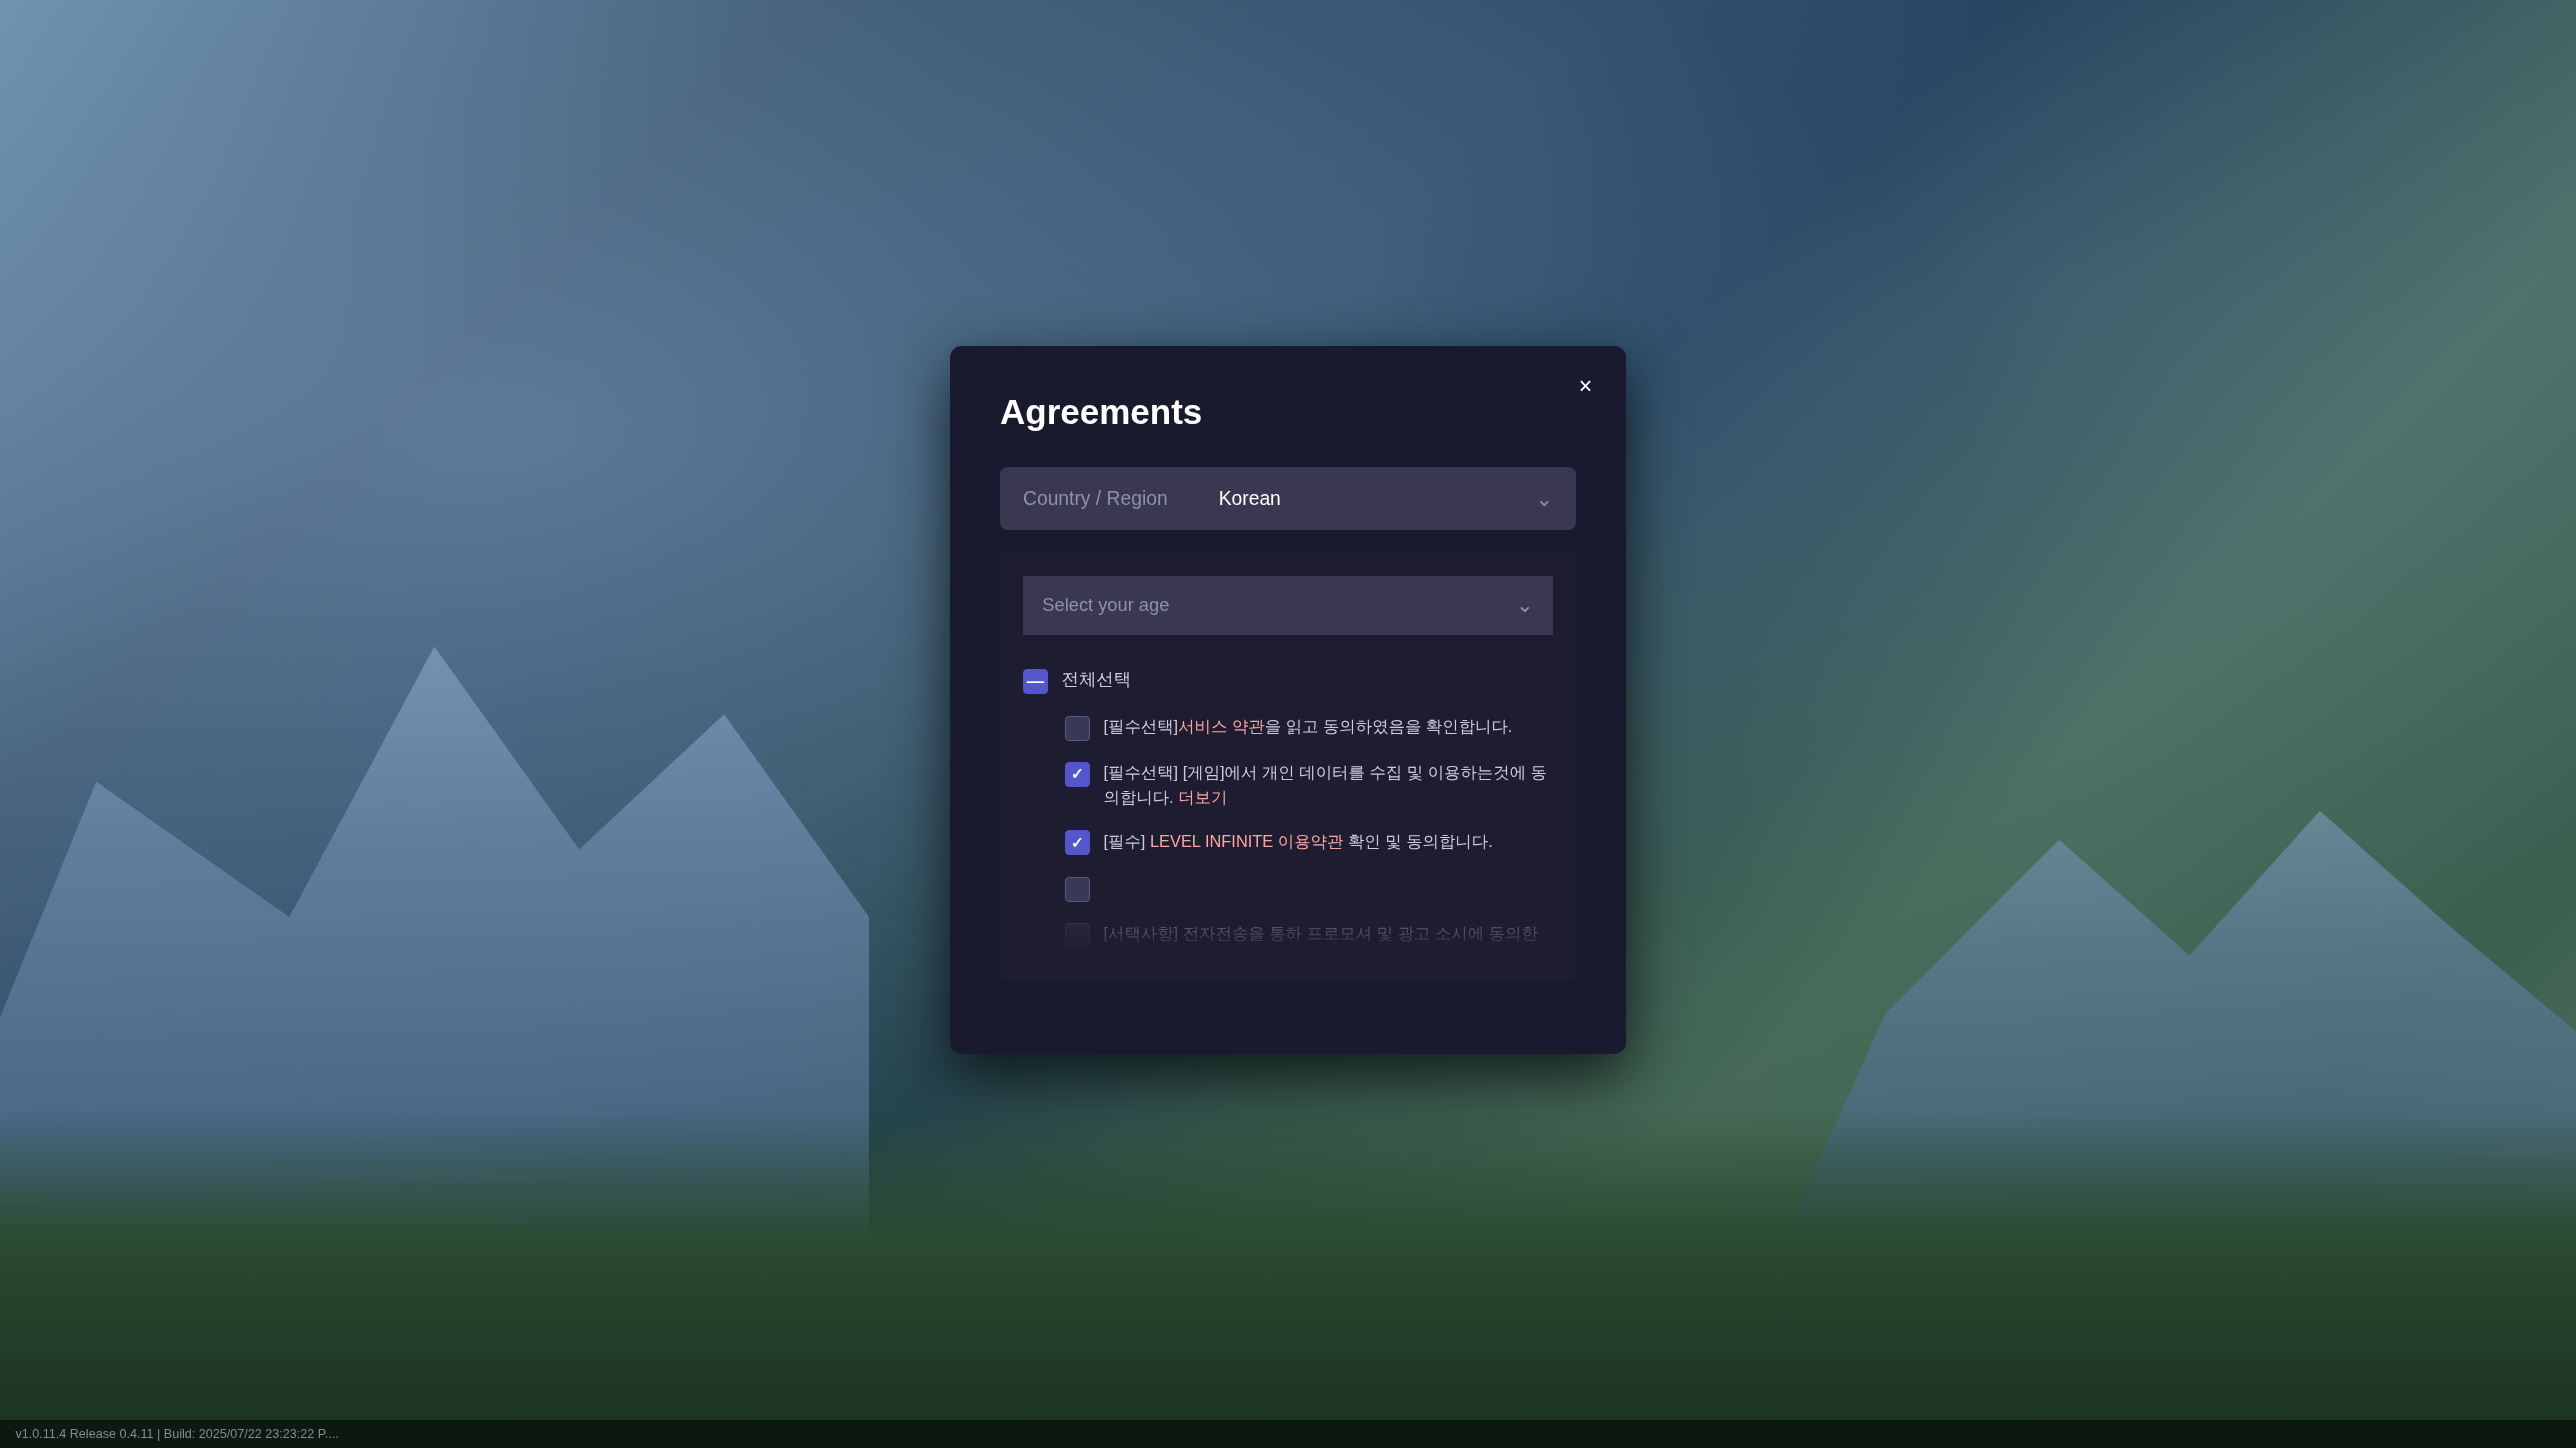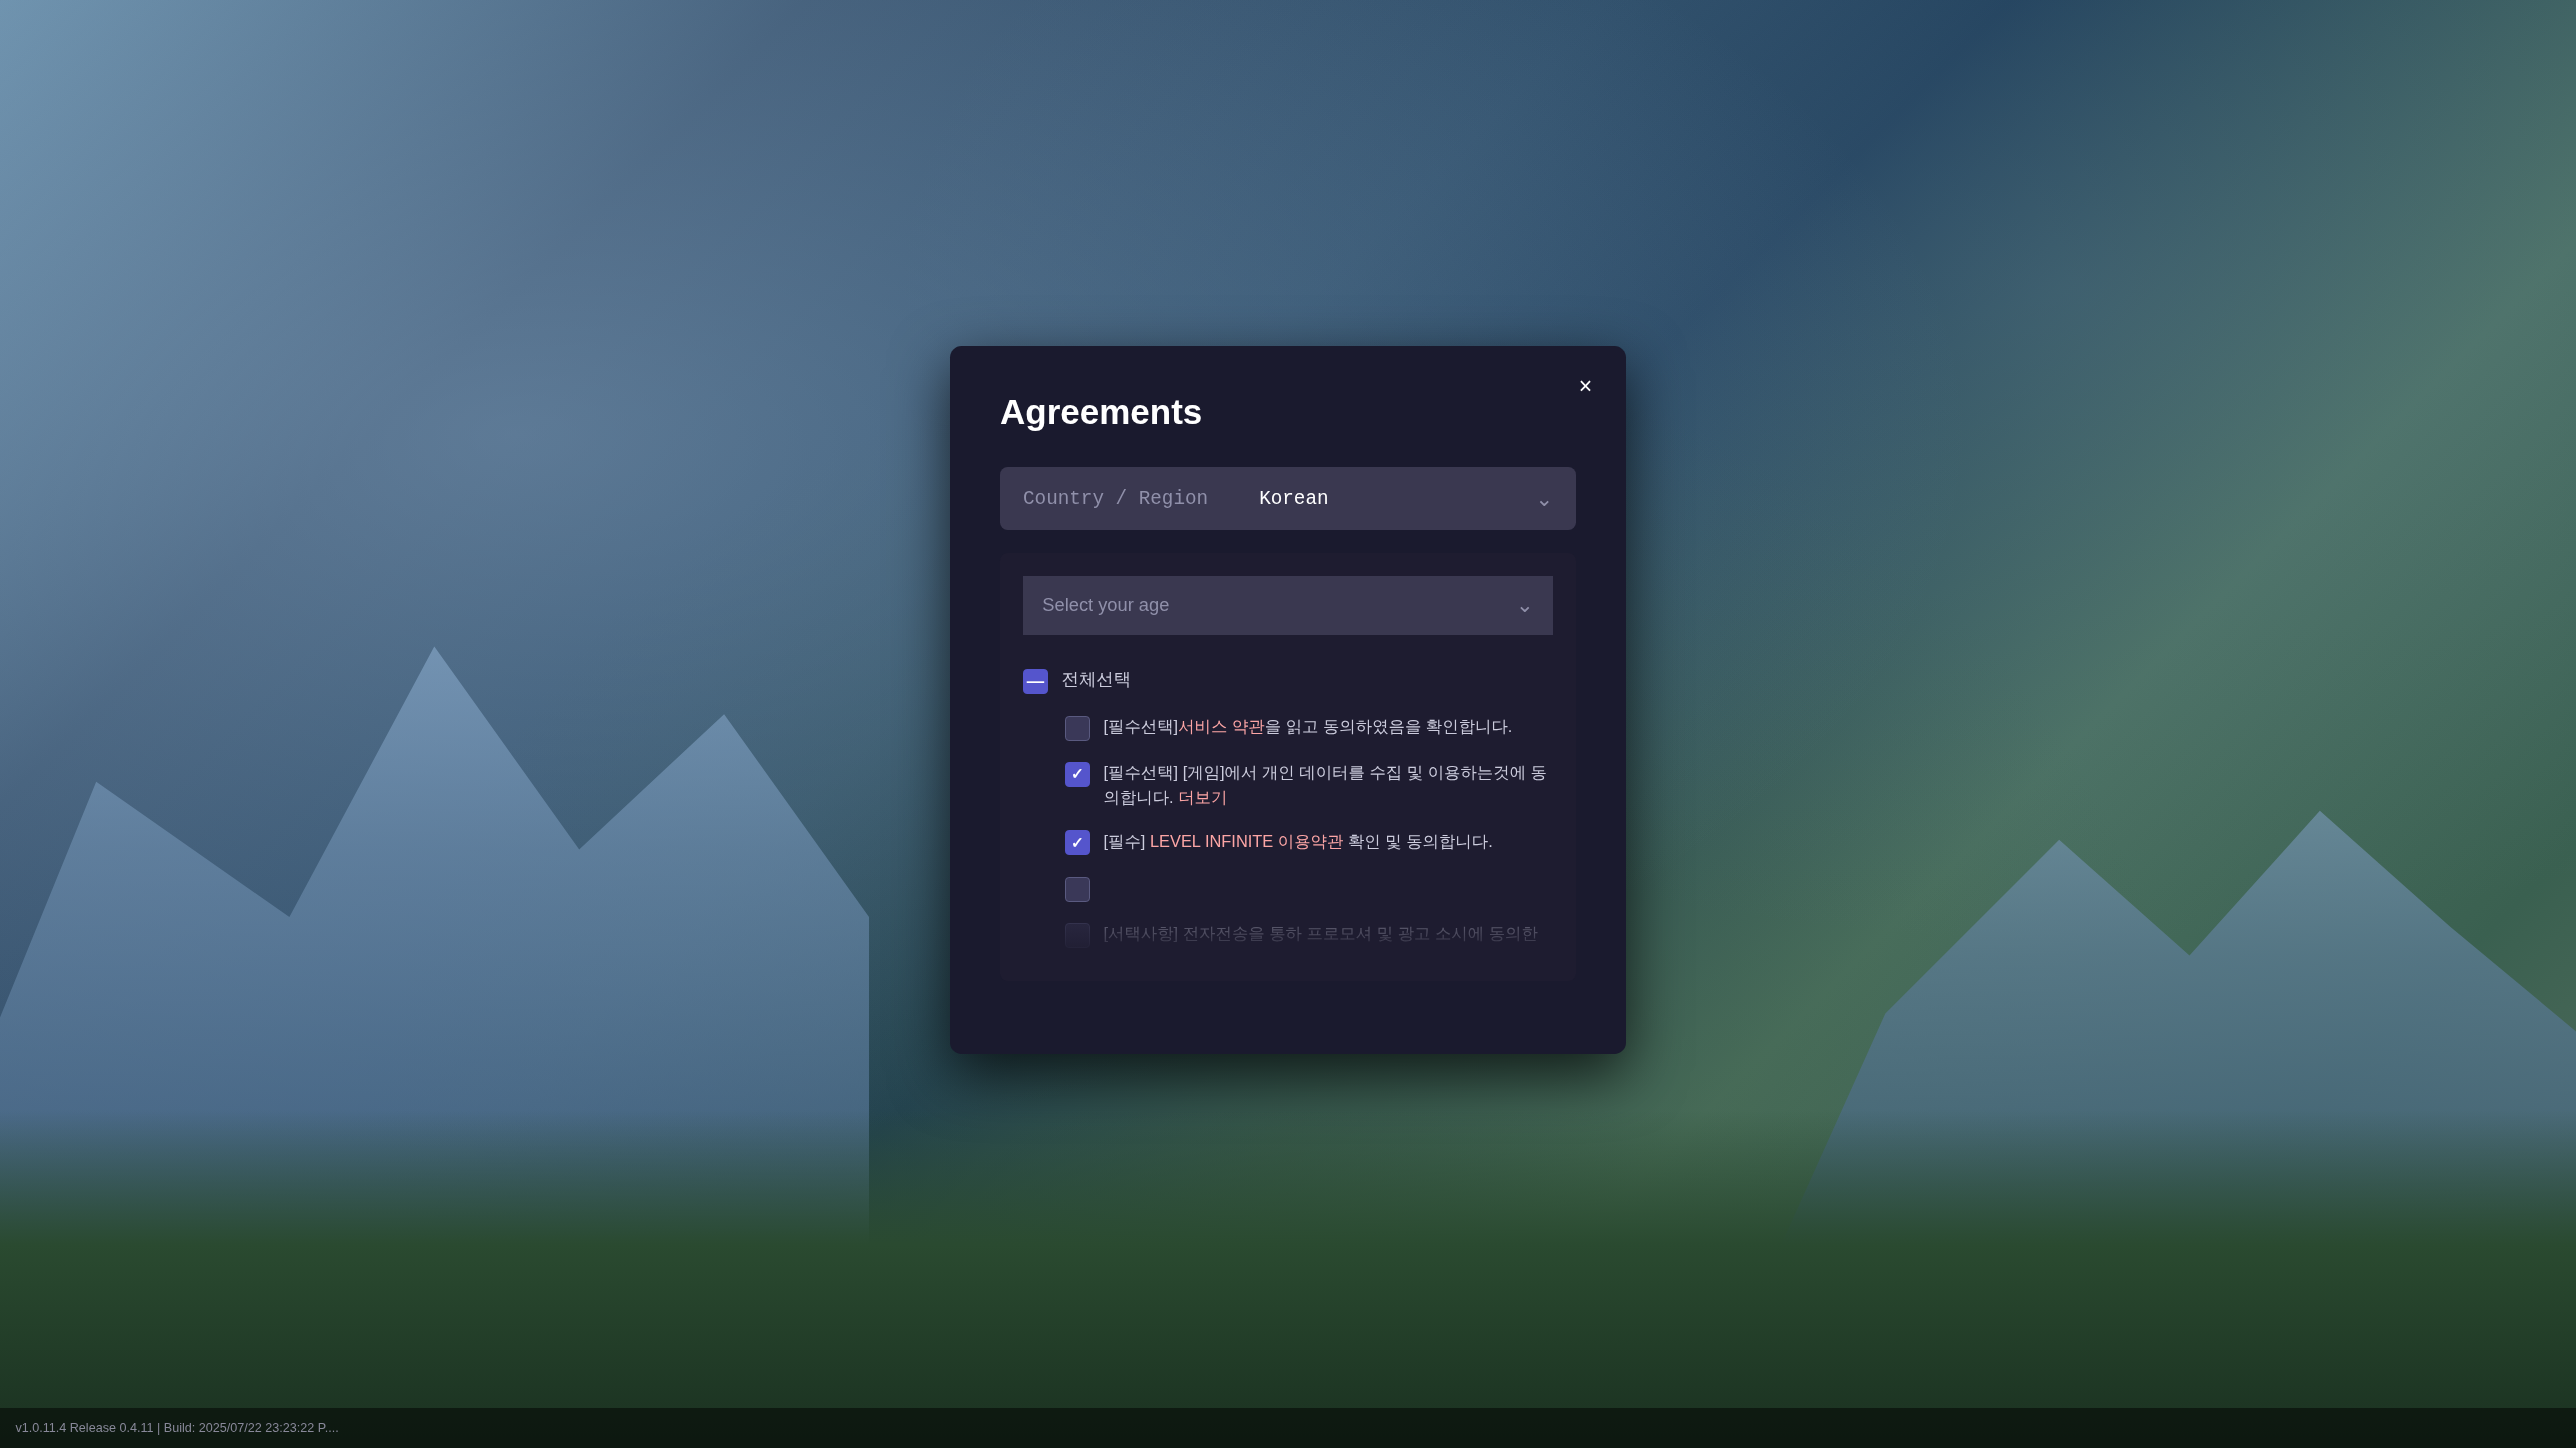--- a/index.html
+++ b/index.html
@@ -124,21 +124,20 @@
     .country-value {
       color: #ffffff;
       font-size: 19.3px;
       margin-left: 15.4px;
     }
 
     .country-left {
       display: flex;
       align-items: flex-start;
       gap: 12px;
-      font-family: Liberation Mono, monospace;
     }
 
     .chevron-icon {
       color: #9090aa;
       font-size: 21px;
     }
 
     
     .section-box {
       background: #1e1c30;
@@ -269,21 +268,21 @@
       cursor: pointer;
       letter-spacing: 1px;
     }
 
     
     .status-bar {
       position: absolute;
       bottom: 0;
       left: 0;
       right: 0;
-      height: 40px;
+      height: 28px;
       background: rgba(0,0,0,0.5);
       display: flex;
       align-items: center;
       padding: 0 15.4px;
     }
 
     .status-text {
       color: #888899;
       font-size: 12.6px;
     }

